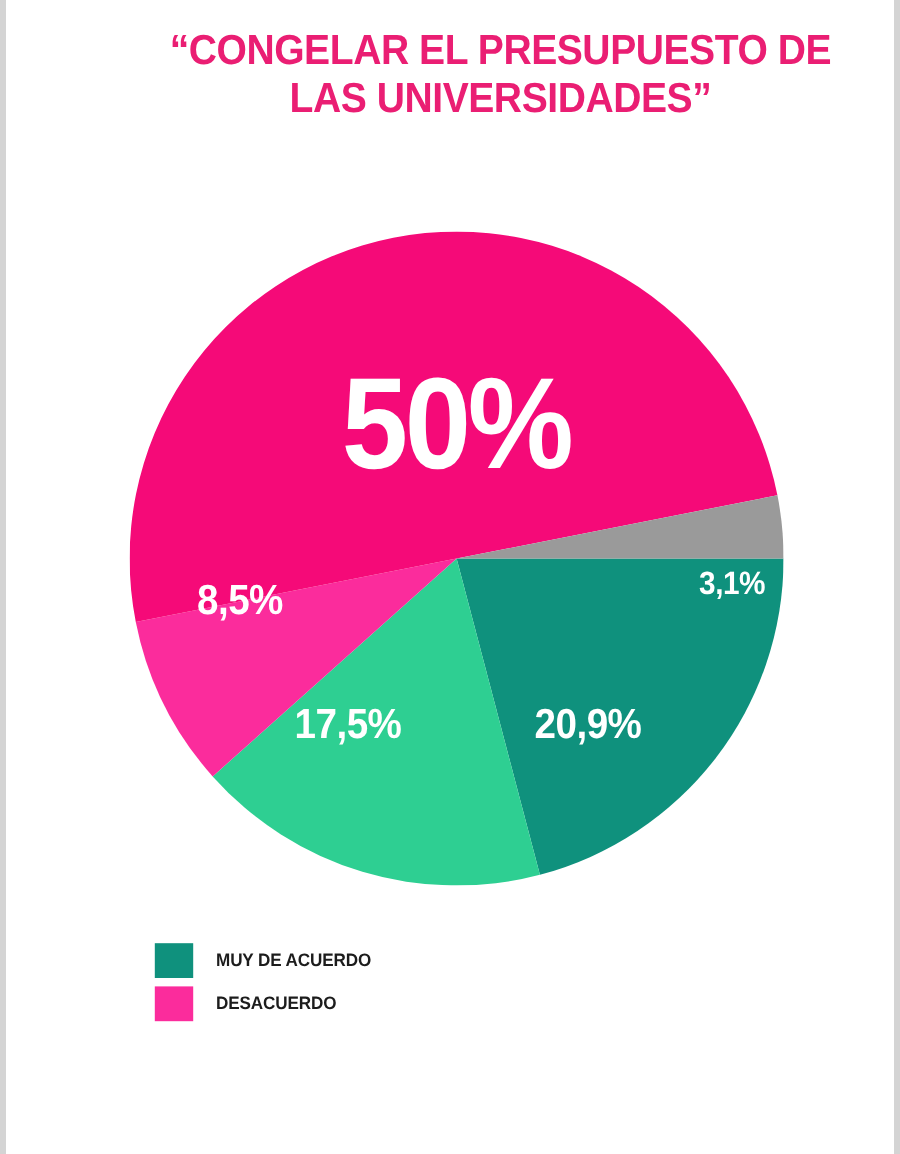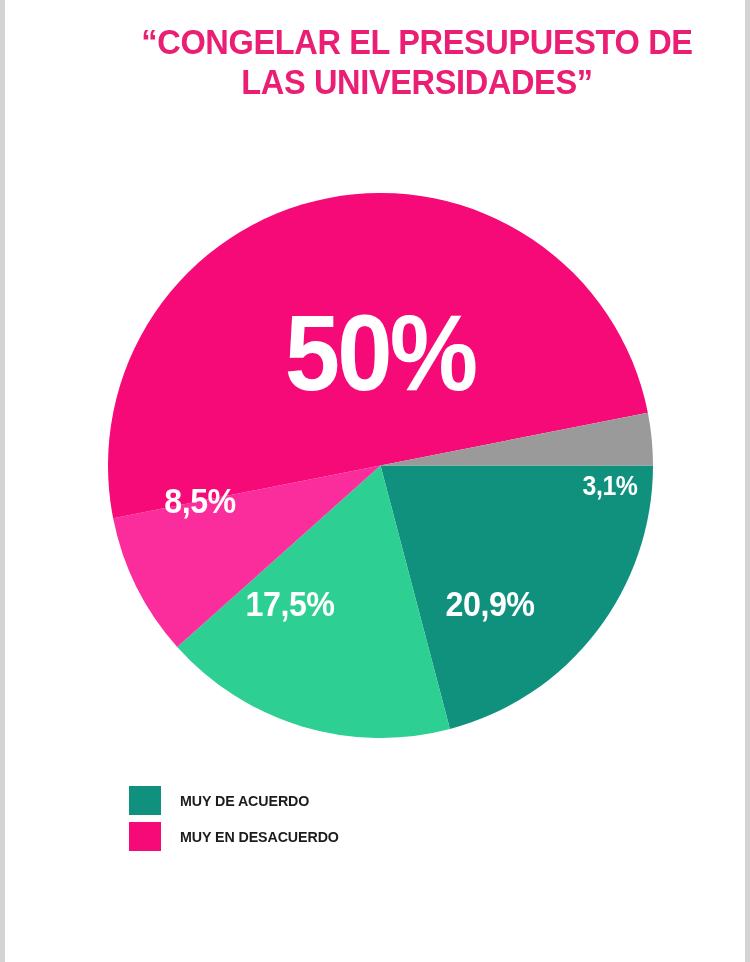--- a/index.html
+++ b/index.html
@@ -171,18 +171,18 @@
     <div class="slice-label" id="label-no-sabe">3,1%</div>
 
   </div>
 
   <div id="legend">
       <div class="legend-item">
         <span class="legend-swatch" style="background: rgb(15, 145, 125);"></span>
         <span class="legend-label">MUY DE ACUERDO</span>
       </div>
       <div class="legend-item">
-        <span class="legend-swatch" style="background: rgb(245, 10, 120);"></span>
-        <span class="legend-label">MUY EN DESACUERDO</span>
+        <span class="legend-swatch" style="background: rgb(251, 44, 156);"></span>
+        <span class="legend-label">DESACUERDO</span>
       </div>
     </div>
 
 </div>
 
 </body></html>

